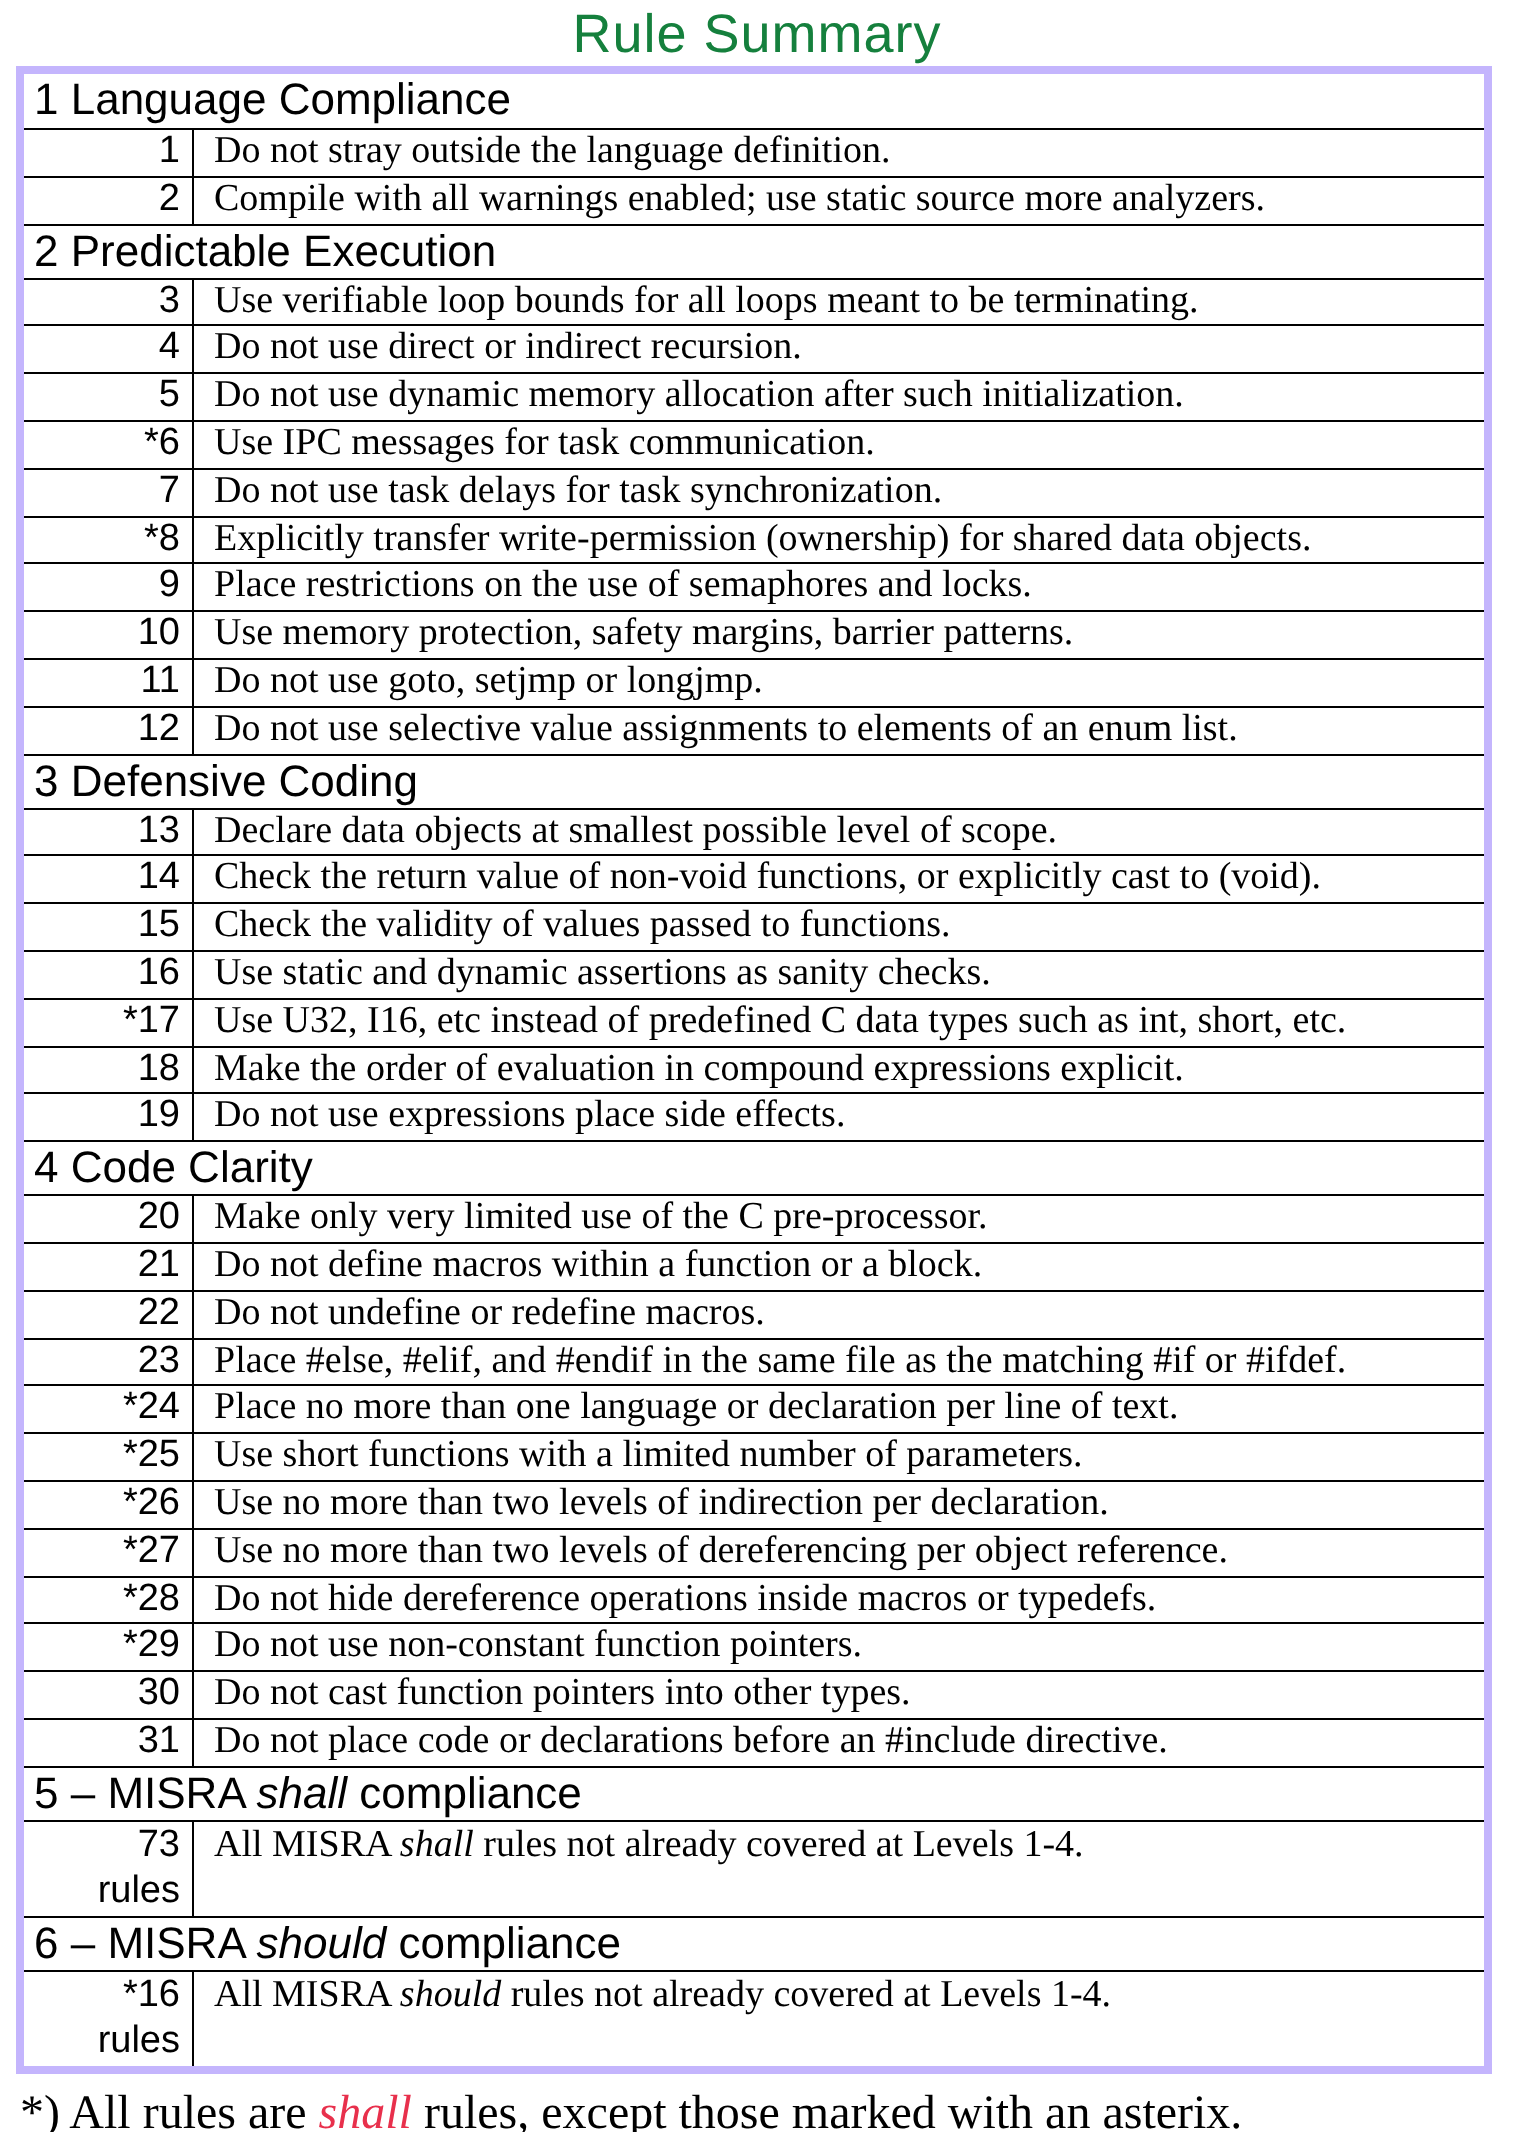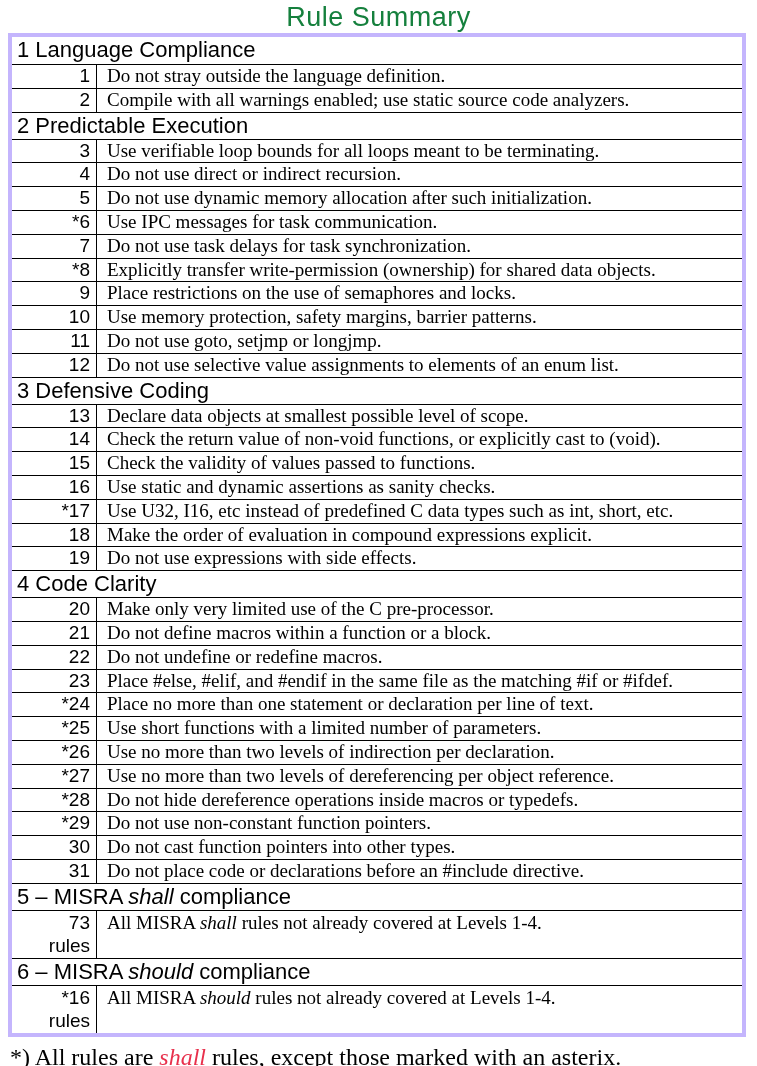--- a/index.html
+++ b/index.html
@@ -64,21 +64,21 @@
 
 <div class="rule-table">
 
   <div class="row sec-header"><span>1 Language Compliance</span></div>
   <div class="row rule-row">
       <div class="num">1</div>
       <div class="txt">Do not stray outside the language definition.</div>
     </div>
   <div class="row rule-row">
       <div class="num">2</div>
-      <div class="txt">Compile with all warnings enabled; use static source code analyzers.</div>
+      <div class="txt">Compile with all warnings enabled; use static source more analyzers.</div>
     </div>
 
   <div class="row sec-header"><span>2 Predictable Execution</span></div>
   <div class="row rule-row">
       <div class="num">3</div>
       <div class="txt">Use verifiable loop bounds for all loops meant to be terminating.</div>
     </div>
   <div class="row rule-row">
       <div class="num">4</div>
       <div class="txt">Do not use direct or indirect recursion.</div>
@@ -136,21 +136,21 @@
   <div class="row rule-row">
       <div class="num">*17</div>
       <div class="txt">Use U32, I16, etc instead of predefined C data types such as int, short, etc.</div>
     </div>
   <div class="row rule-row">
       <div class="num">18</div>
       <div class="txt">Make the order of evaluation in compound expressions explicit.</div>
     </div>
   <div class="row rule-row">
       <div class="num">19</div>
-      <div class="txt">Do not use expressions with side effects.</div>
+      <div class="txt">Do not use expressions place side effects.</div>
     </div>
 
   <div class="row sec-header"><span>4 Code Clarity</span></div>
   <div class="row rule-row">
       <div class="num">20</div>
       <div class="txt">Make only very limited use of the C pre-processor.</div>
     </div>
   <div class="row rule-row">
       <div class="num">21</div>
       <div class="txt">Do not define macros within a function or a block.</div>
@@ -158,21 +158,21 @@
   <div class="row rule-row">
       <div class="num">22</div>
       <div class="txt">Do not undefine or redefine macros.</div>
     </div>
   <div class="row rule-row">
       <div class="num">23</div>
       <div class="txt">Place #else, #elif, and #endif in the same file as the matching #if or #ifdef.</div>
     </div>
   <div class="row rule-row">
       <div class="num">*24</div>
-      <div class="txt">Place no more than one statement or declaration per line of text.</div>
+      <div class="txt">Place no more than one language or declaration per line of text.</div>
     </div>
   <div class="row rule-row">
       <div class="num">*25</div>
       <div class="txt">Use short functions with a limited number of parameters.</div>
     </div>
   <div class="row rule-row">
       <div class="num">*26</div>
       <div class="txt">Use no more than two levels of indirection per declaration.</div>
     </div>
   <div class="row rule-row">

